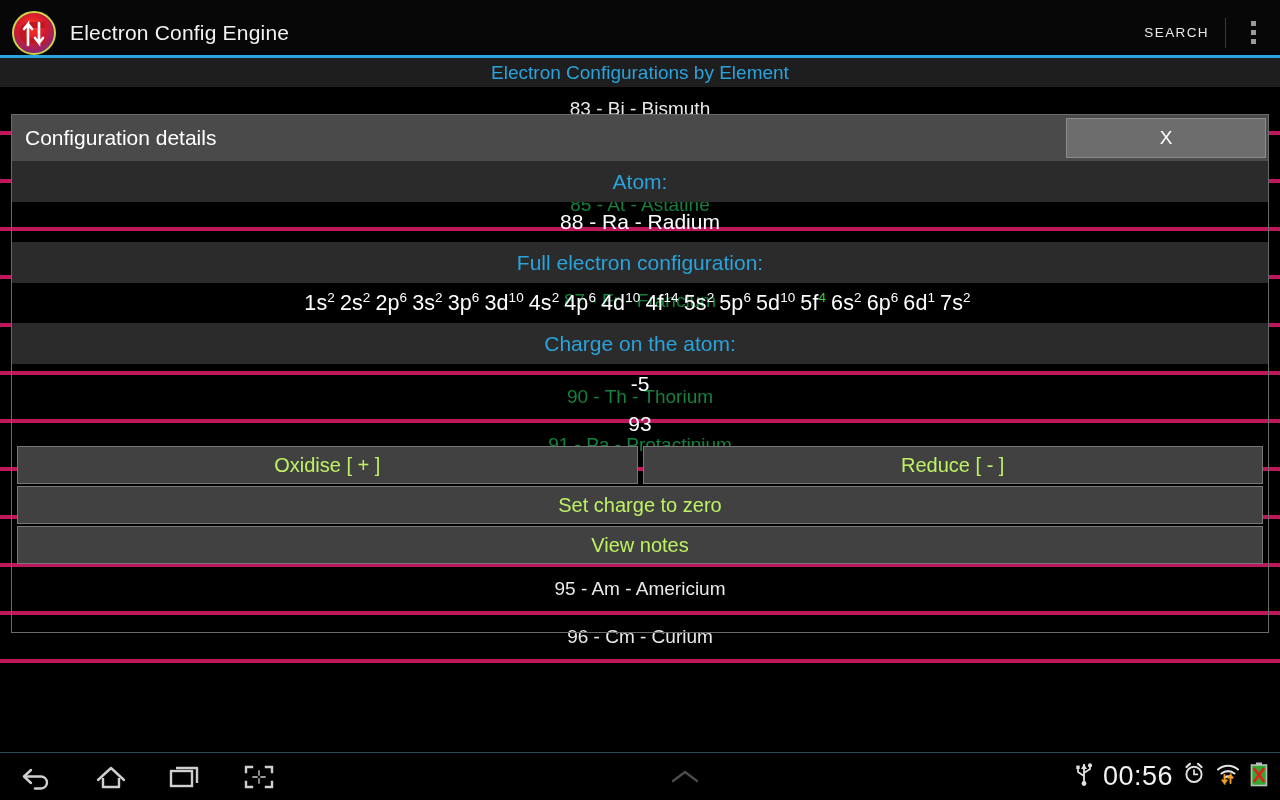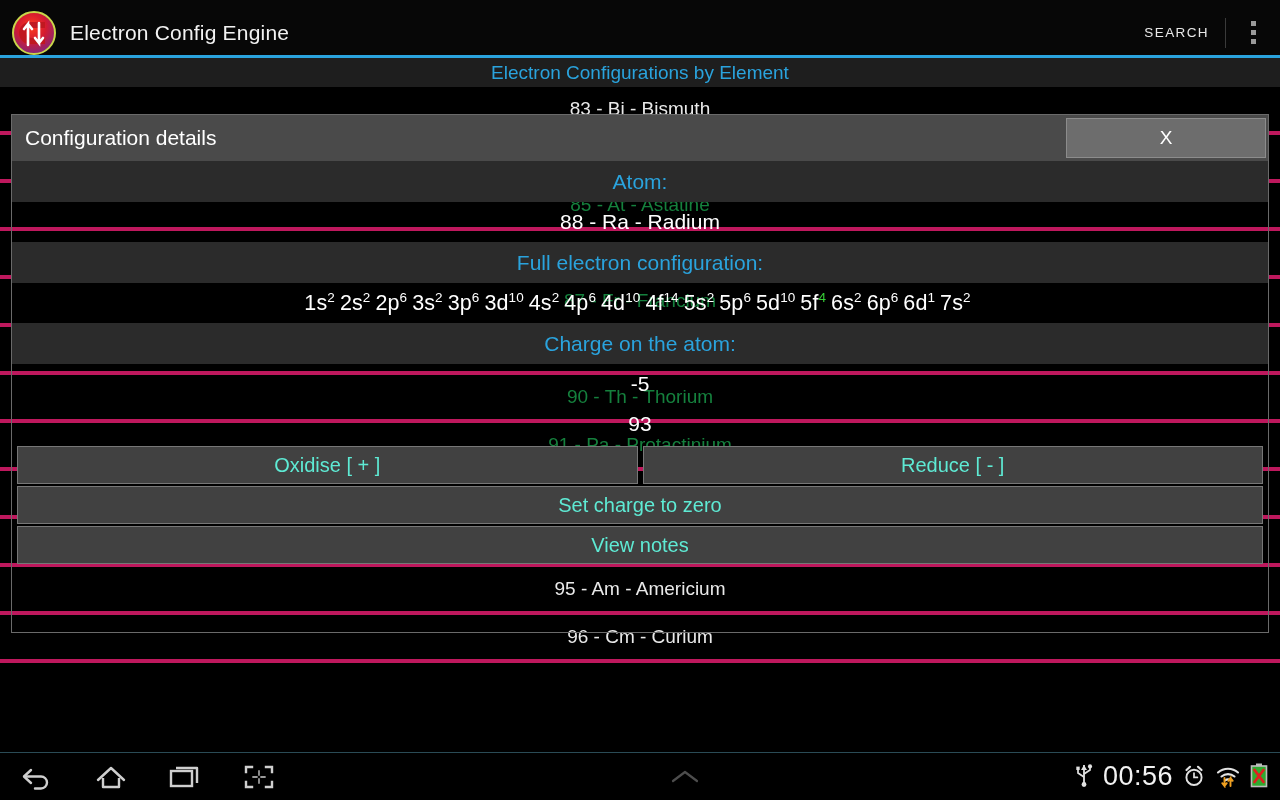--- a/index.html
+++ b/index.html
@@ -48,34 +48,34 @@
   .row-value { height:40px; color:#ffffff; font-size:21px;
                display:flex; align-items:center; justify-content:center;
                background:transparent; }
   .row-value.cfg { font-size:21.5px; letter-spacing:.1px; }
   .cfg sup { font-size:13.5px; vertical-align:super; line-height:0; }
   .cfg .hl { color:#35cc35; }
   .cfg span.orb { white-space:nowrap; margin-right:5px; }
 
   
   .btnrow { display:flex; padding:0 5px; margin-top:2px; }
-  .dbtn { background:#414141; border:1px solid #777777; color:#5eead4;
+  .dbtn { background:#414141; border:1px solid #777777; color:#bef264;
           font-size:20px; height:38px; display:flex; align-items:center;
           justify-content:center; }
   .dbtn.half { flex:1 1 50%; }
   .dbtn.half + .dbtn.half { margin-left:5px; }
   .dbtn.full { flex:1 1 100%; }
 
   
   .navbar { position:absolute; left:0; top:752px; width:1280px; height:48px;
             background:#000; border-top:1px solid #2a4b56; display:flex;
             align-items:center; }
   .nav-btn { width:74px; height:48px; display:flex; align-items:center; justify-content:center; }
   .nav-mid { flex:1 1 auto; display:flex; align-items:center; justify-content:center; }
-  .sysinfo { display:flex; align-items:flex-end; gap:9px; padding-right:12px; }
+  .sysinfo { display:flex; align-items:flex-start; gap:9px; padding-right:12px; }
   .clock { font-size:27px; color:#f2f2f2; letter-spacing:.5px; }
 </style>
 </head>
 <body>
 
 <div id="app">
 
   <div class="actionbar">
 
     <div class="ab-icon">

